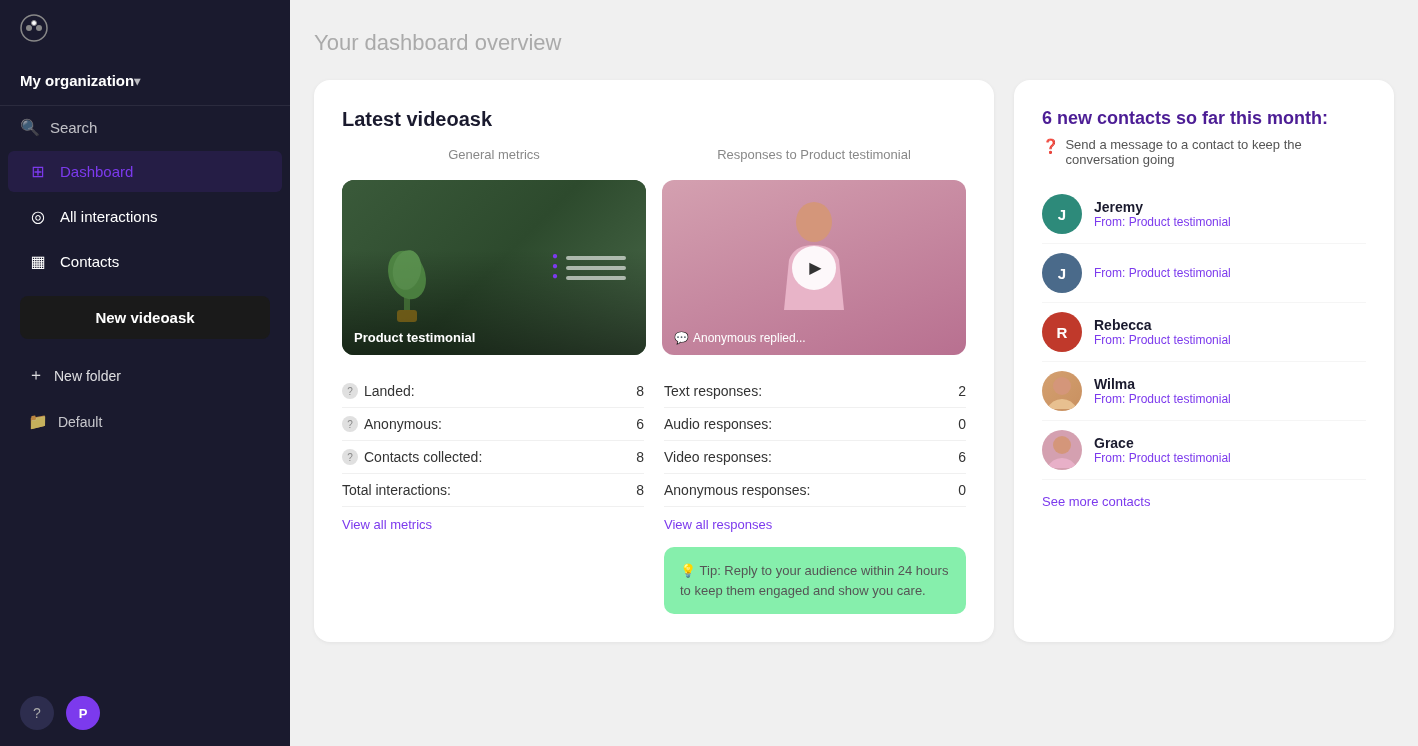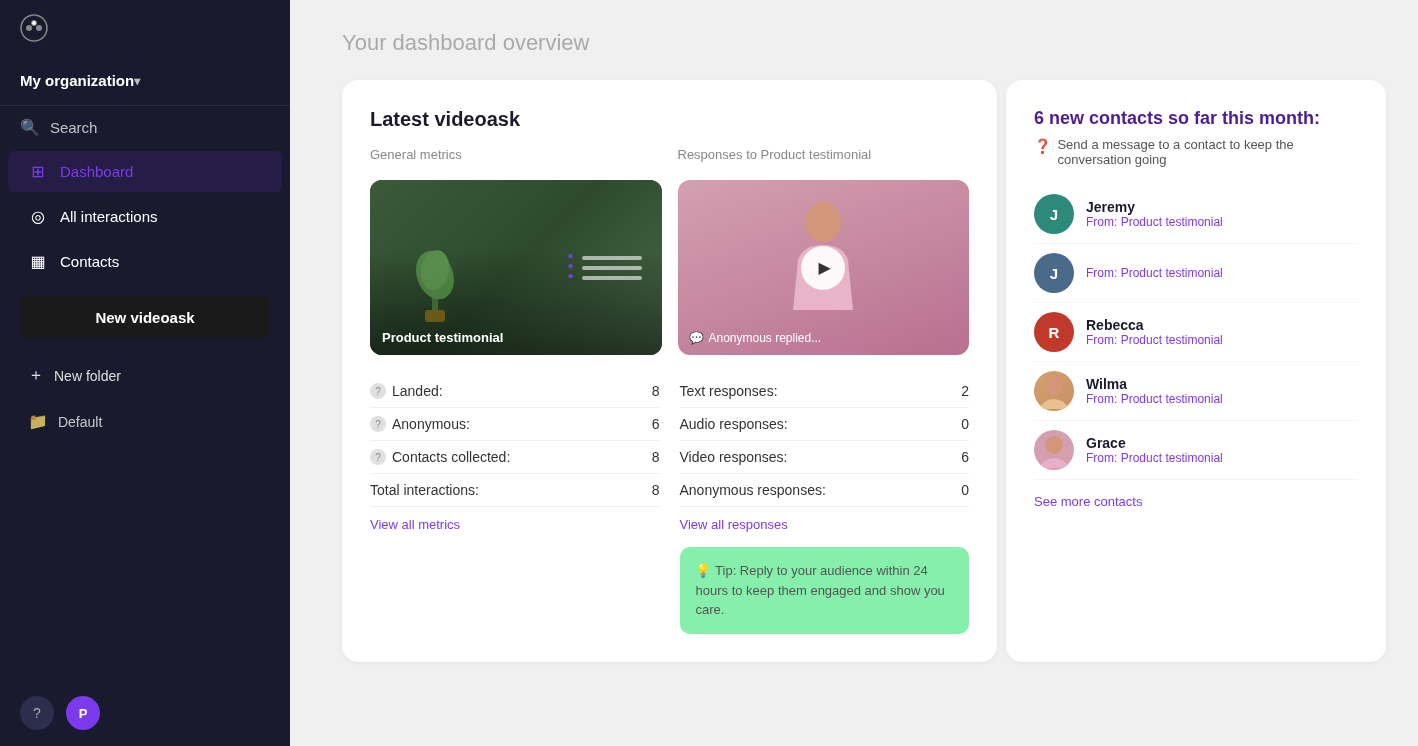--- a/index.html
+++ b/index.html
@@ -111,33 +111,32 @@
       font-size: 13px;
       font-weight: 700;
       color: #fff;
     }
 
     
     .main-content {
       flex: 1;
       background: #f0f0f0;
       overflow-y: auto;
-      padding: 30px 32px;
-      margin-left: 20px;
+      padding: 30px 24px;
     }
     .page-title {
       font-size: 22px;
       font-weight: 400;
       color: #aaa;
       margin-bottom: 24px;
     }
     .dashboard-grid {
       display: grid;
       grid-template-columns: 1fr 380px;
-      gap: 9px;
+      gap: 20px;
     }
 
     
     .card {
       background: #fff;
       border-radius: 16px;
       padding: 28px;
       box-shadow: 0 1px 4px rgba(0,0,0,0.06);
     }
     .card-title {
@@ -437,21 +436,21 @@
 
 <div class="main-content">
 
   <h1 class="page-title">Your dashboard overview</h1>
 
   <div class="dashboard-grid">
 
     <div class="card">
       <div class="card-title">Latest videoask</div>
 
-      <div style="display:grid; grid-template-columns:1fr 1fr; gap:16px; margin-bottom:8px;">
+      <div style="display:grid; grid-template-columns:1fr 1fr; gap:16px; margin-bottom:8px;text-align:center;">
         <div class="metrics-section-label">General metrics</div>
         <div class="metrics-section-label">Responses to Product testimonial</div>
       </div>
 
       <div class="videoask-grid">
 
         <div class="video-thumb">
           <div class="video-thumb-img">
 
             <svg style="position:absolute;bottom:30px;left:30px;opacity:0.7" width="80" height="90" viewBox="0 0 80 90">

